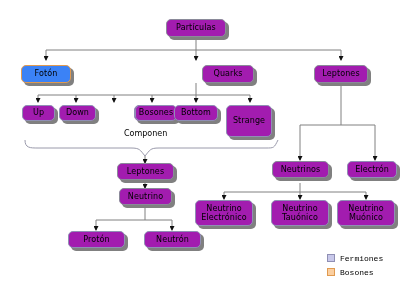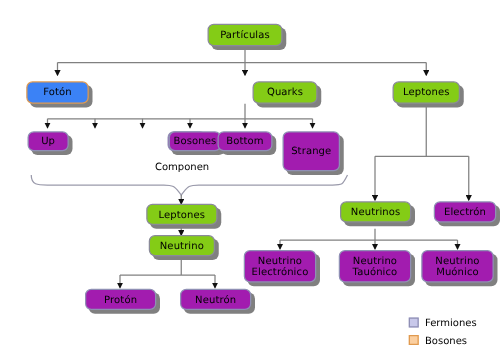--- a/index.html
+++ b/index.html
@@ -25,21 +25,21 @@
   }
   .node {
     position: absolute;
     box-sizing: border-box;
     display: flex;
     align-items: center;
     justify-content: center;
     text-align: center;
     border-radius: 5px;
     border: 1px solid #8a8a99;
-    background: #84cc16;
+    background: #a21caf;
     color: #000000;
     font-size: 8px;
     line-height: 9.5px;
     letter-spacing: 0.1px;
     box-shadow: 3px 3px 0 0 #808080;
     z-index: 2;
     white-space: pre-line;
   }
   .node.fermion {
     background: #a21caf;
@@ -77,20 +77,21 @@
     box-sizing: border-box;
   }
   .legend-swatch.boson {
     background: #fbcfa0;
     border-color: #e09a50;
   }
   .legend-text {
     font-size: 8px;
     color: #000000;
     white-space: nowrap;
+    font-family: Liberation Mono, monospace;
   }
 </style>
 </head>
 <body>
 
 <div id="canvas">
 
   <svg id="wires" viewBox="0 0 400 283" width="400" height="283">
     <defs>
       <marker id="arrow" viewBox="0 0 10 10" refX="8" refY="5" markerWidth="5" markerHeight="5" orient="auto-start-reverse">
@@ -138,20 +139,21 @@
     </g>
   </svg>
 
   <div class="node" style="left:166px; top:19px; width:60px; height:18px;">Partículas</div>
 
   <div class="node boson" style="left:21px; top:65px; width:50px; height:18px;">Fotón</div>
   <div class="node" style="left:170px; top:65px; width:52px; height:18px;margin-left:32px;">Quarks</div>
   <div class="node" style="left:314px; top:65px; width:54px; height:18px;">Leptones</div>
 
   <div class="node fermion" style="left:22px; top:105px; width:33px; height:16px;">Up</div>
+  <div class="node fermion" style="left:59px; top:105px; width:37px; height:16px;">Down</div>
   <div class="node fermion" style="left:100px; top:105px; width:31px; height:16px;margin-left:34px;">Top</div>
   <div class="node fermion" style="left:135px; top:105px; width:42px; height:16px;">Bosones</div>
   <div class="node fermion" style="left:174px; top:105px; width:44px; height:16px;">Bottom</div>
   <div class="node fermion" style="left:226px; top:105px; width:46px; height:32px;">Strange</div>
 
   <div class="brace-label" style="left:124px; top:129px;">Componen</div>
 
   <div class="node" style="left:117px; top:163px; width:57px; height:17px;">Leptones</div>
   <div class="node" style="left:119px; top:188px; width:53px; height:17px;">Neutrino</div>
   <div class="node fermion" style="left:68px; top:231px; width:57px; height:17px;">Protón</div>

